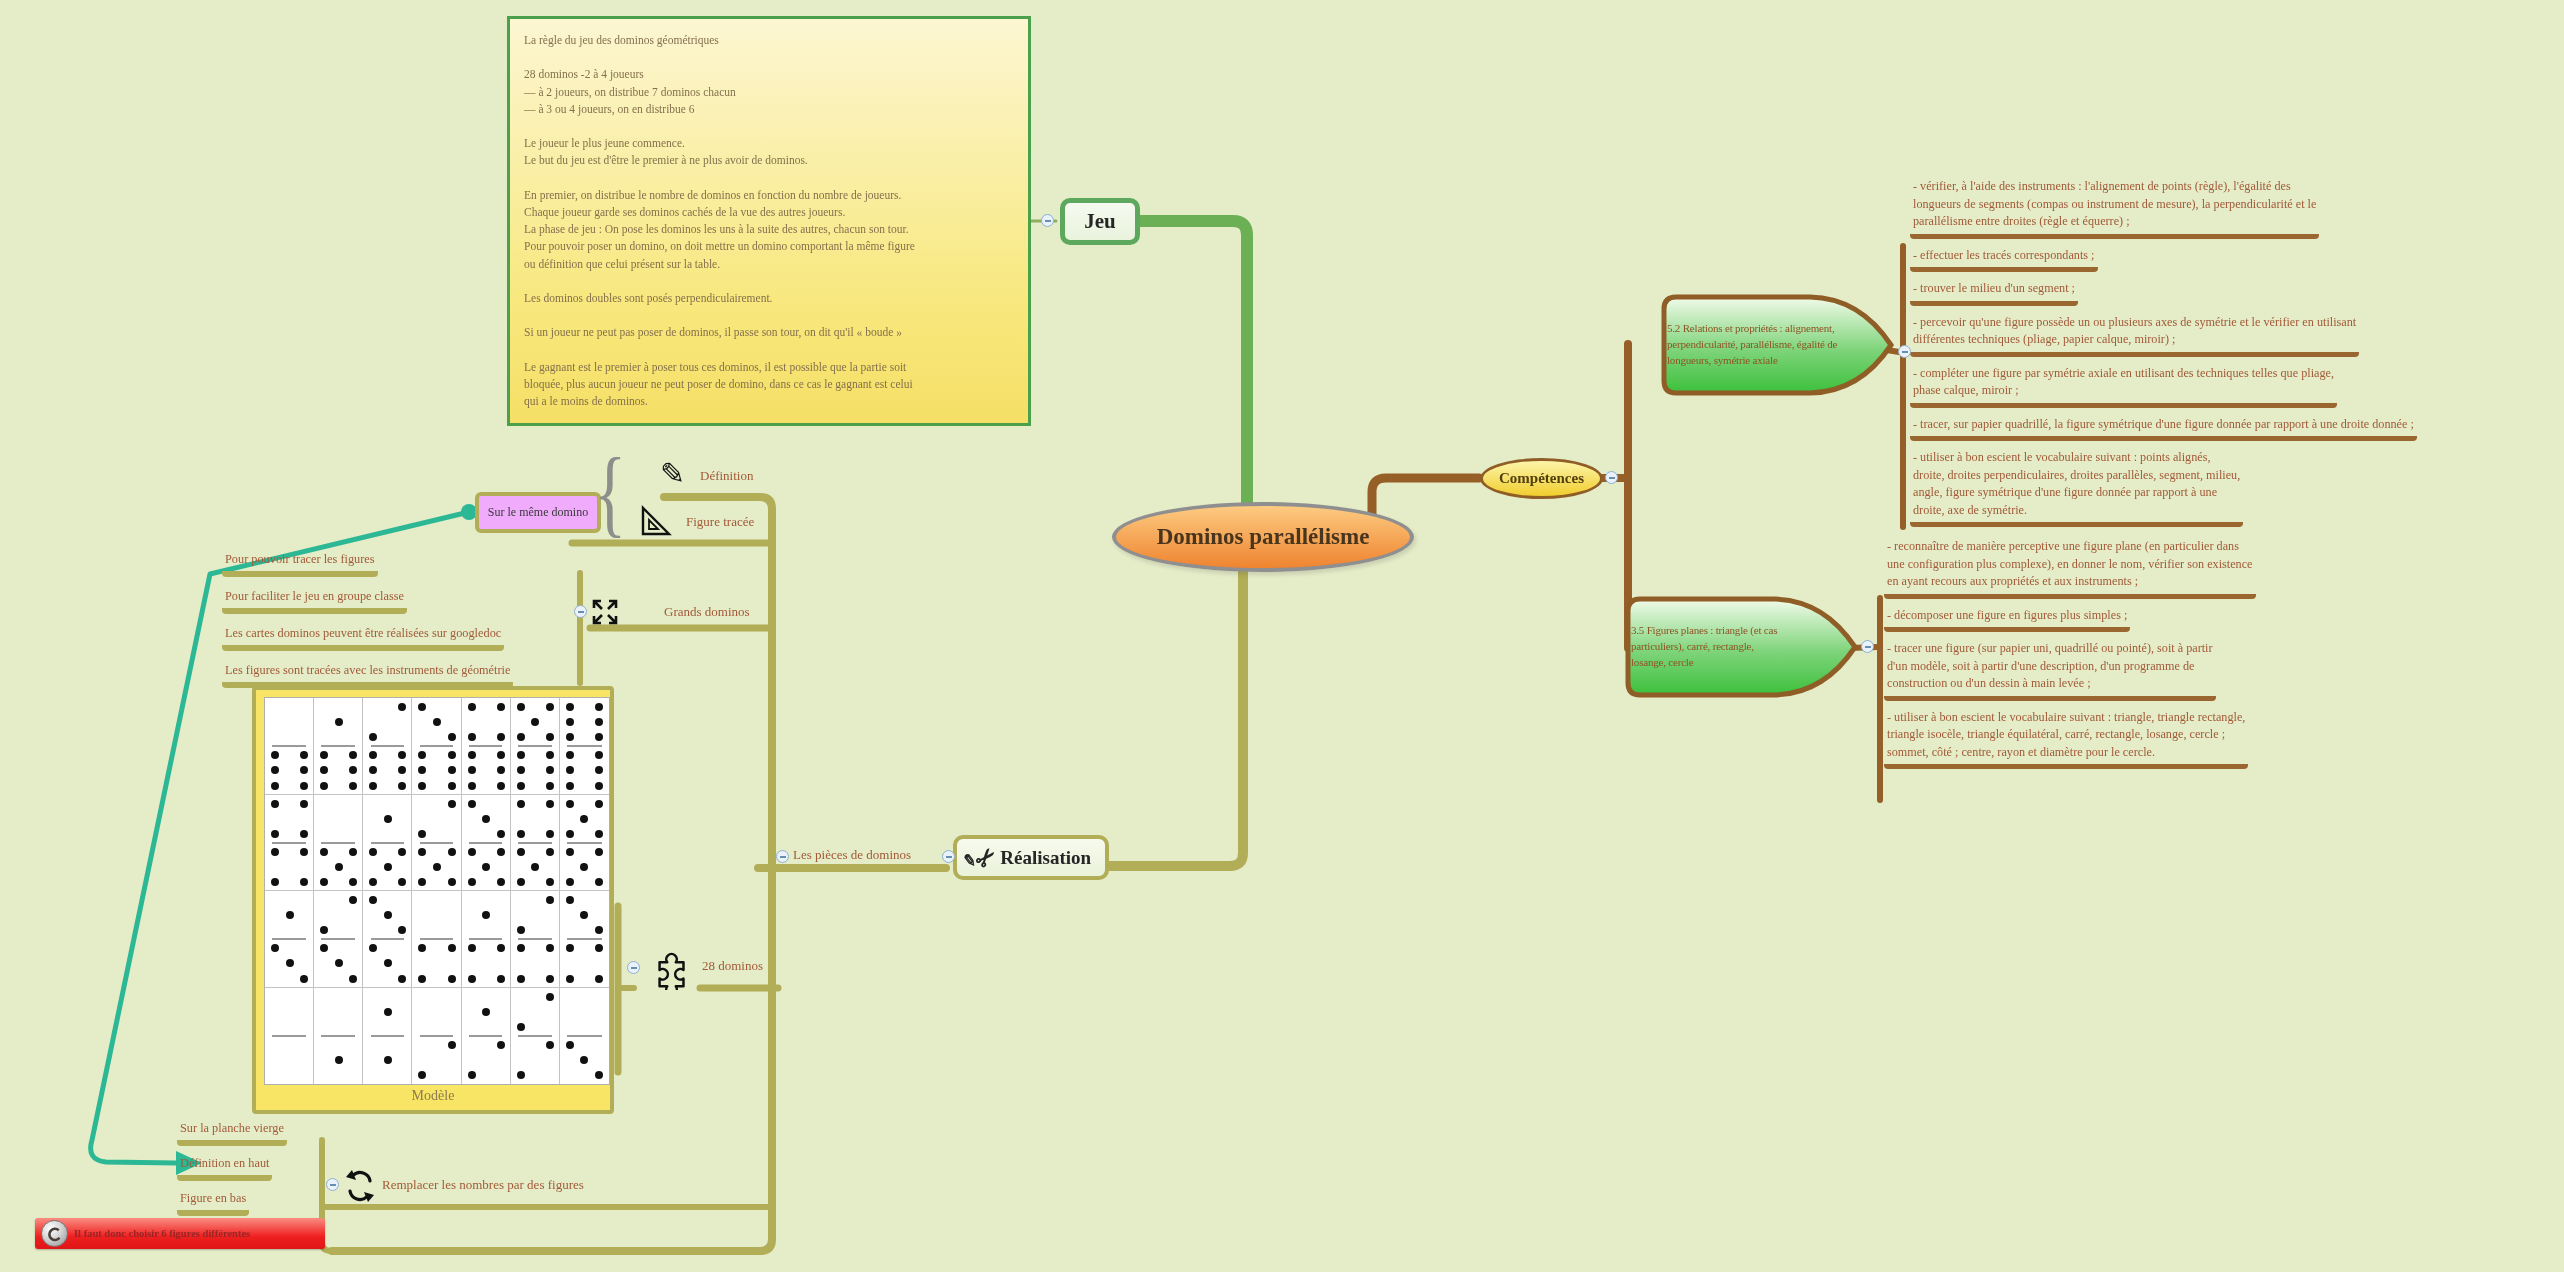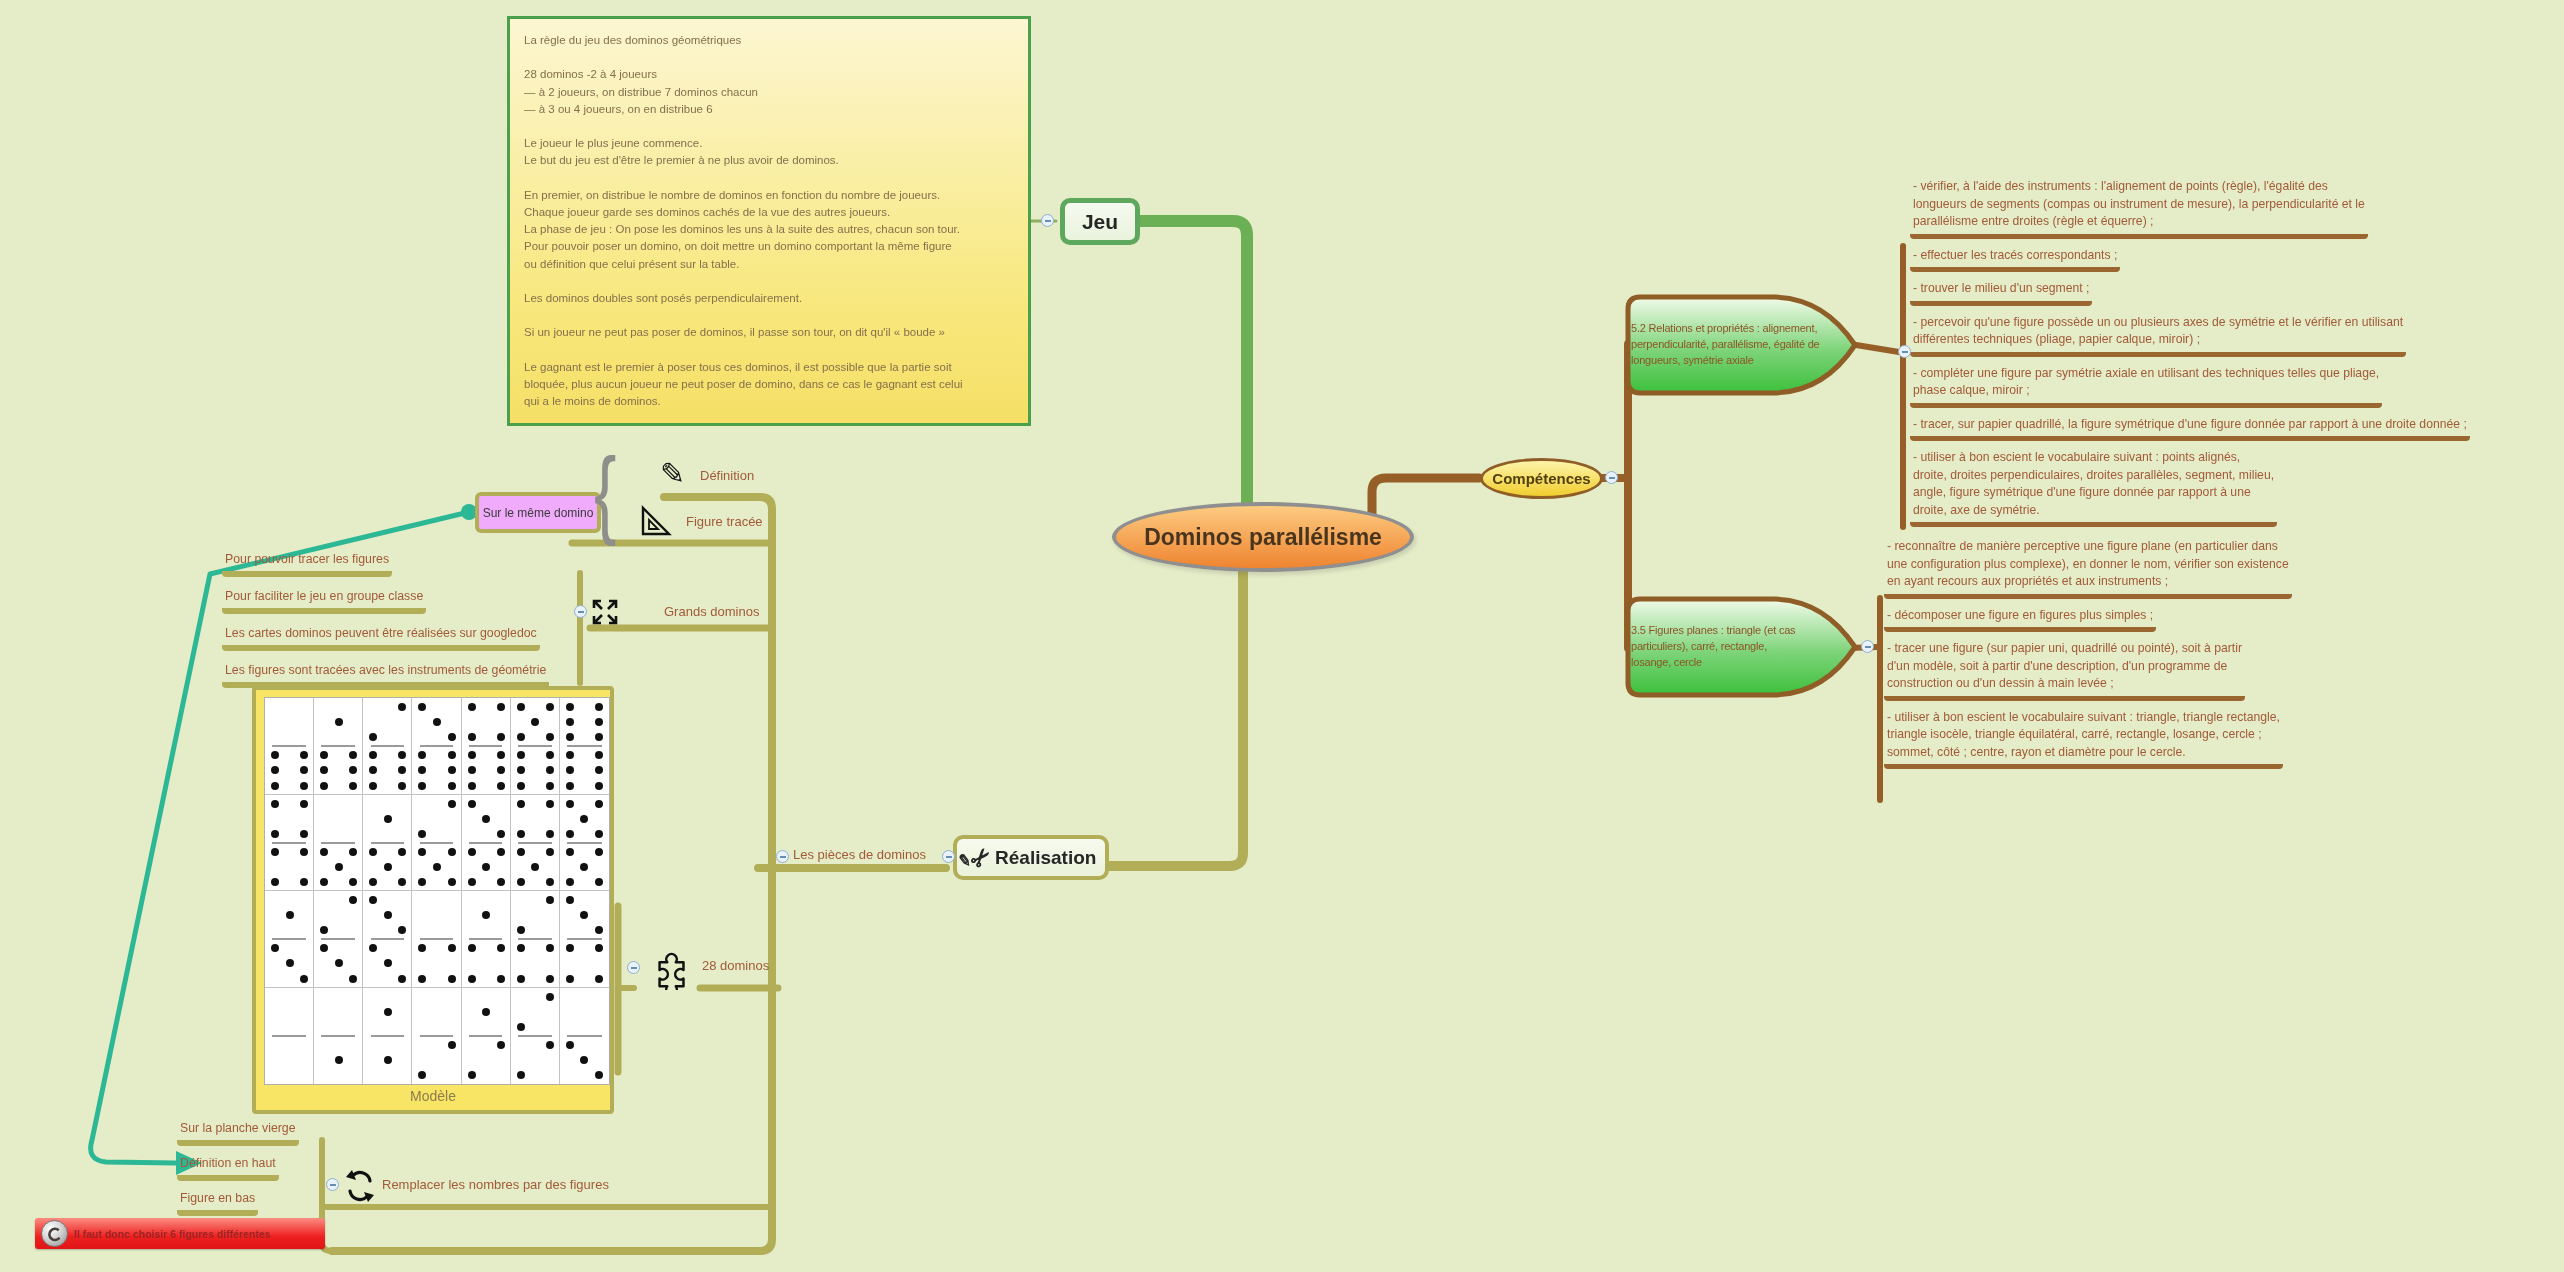--- a/index.html
+++ b/index.html
@@ -1,17 +1,17 @@
 <!DOCTYPE html>
 <html><head>
 <meta charset="utf-8">
 <style>
   html,body{margin:0;padding:0;}
   body{font-family:"Liberation Sans",sans-serif;background:#e5ecc8;}
-  .canvas{position:relative;width:2564px;height:1272px;background:#e5ecc8;overflow:hidden;}
+  .canvas{position:relative;width:2564px;height:1272px;background:#e5ecc8;overflow:hidden;font-family:Liberation Serif, serif;}
   .abs{position:absolute;}
   svg.edges{position:absolute;left:0;top:0;pointer-events:none;}
 
   
   .rules-note{left:507px;top:16px;width:524px;height:410px;box-sizing:border-box;
     background:linear-gradient(180deg,#fcf6d2 0%,#f8e87e 70%,#f5df66 100%);
     border:3px solid #4ba14b;padding:13px 14px;color:#84704c;font-size:11.5px;line-height:17.2px;
     white-space:pre-line;}
 
   
@@ -27,21 +27,21 @@
   .title-ellipse{left:1112px;top:502px;width:302px;height:70px;box-sizing:border-box;border:4px solid #8f8f8f;
     border-radius:50%;background:linear-gradient(#fccb81,#ef8430);display:flex;align-items:center;justify-content:center;
     font-weight:bold;font-size:23px;color:#49351d;box-shadow:2px 3px 4px rgba(0,0,0,0.12);}
   .competences-ellipse{left:1480px;top:458px;width:123px;height:41px;box-sizing:border-box;border:3px solid #8f5d26;
     border-radius:50%;background:linear-gradient(#fdf5aa,#f1cd2e);display:flex;align-items:center;justify-content:center;
     font-weight:bold;font-size:15px;color:#53400f;}
   .green-node{width:236px;height:102px;}
   .green-node .shape{position:absolute;left:0;top:0;}
   .green-node .txt{position:absolute;left:7px;top:0;width:205px;height:100%;display:flex;align-items:center;
     font-size:11px;line-height:1.45;color:#8d5426;white-space:pre-line;letter-spacing:-0.2px;}
-  .s52{left:1624px;top:294px;}
+  .s52{left:1660px;top:294px;}
   .s53{left:1624px;top:596px;}
 
   
   .r-col{display:flex;flex-direction:column;align-items:flex-start;gap:8px;}
   .r-col .r-item{color:#a25a38;font-size:12.2px;line-height:17.5px;white-space:pre-line;
     padding:0 3px 3px 3px;border-bottom:5px solid #99672f;border-radius:4px;width:fit-content;max-width:100%;}
   .s52-items{left:1910px;top:178px;width:655px;}
   .s53-items{left:1884px;top:538px;width:680px;}
 
   

